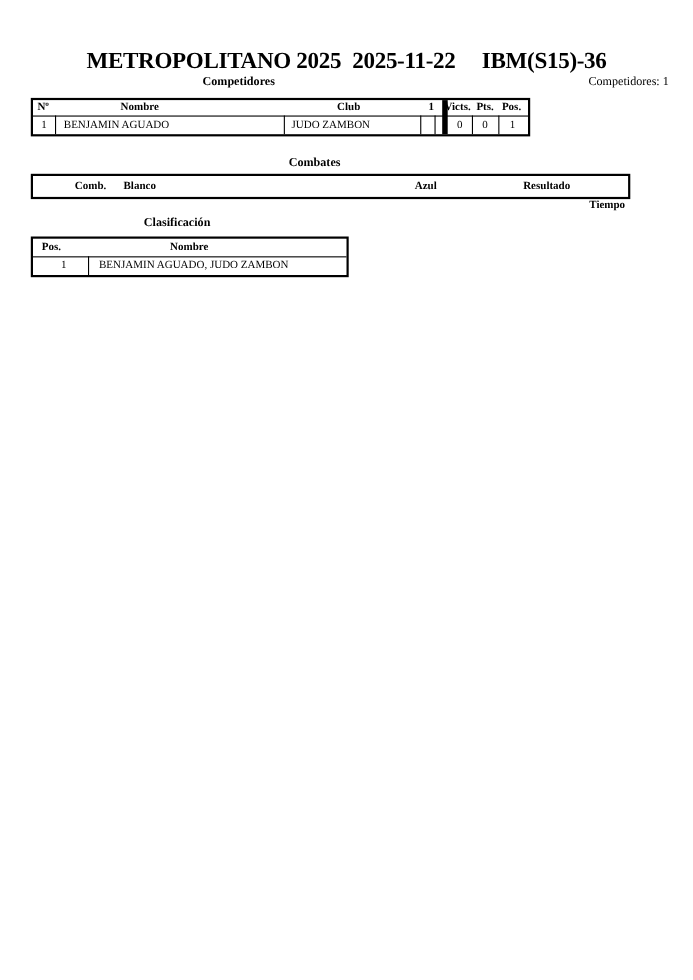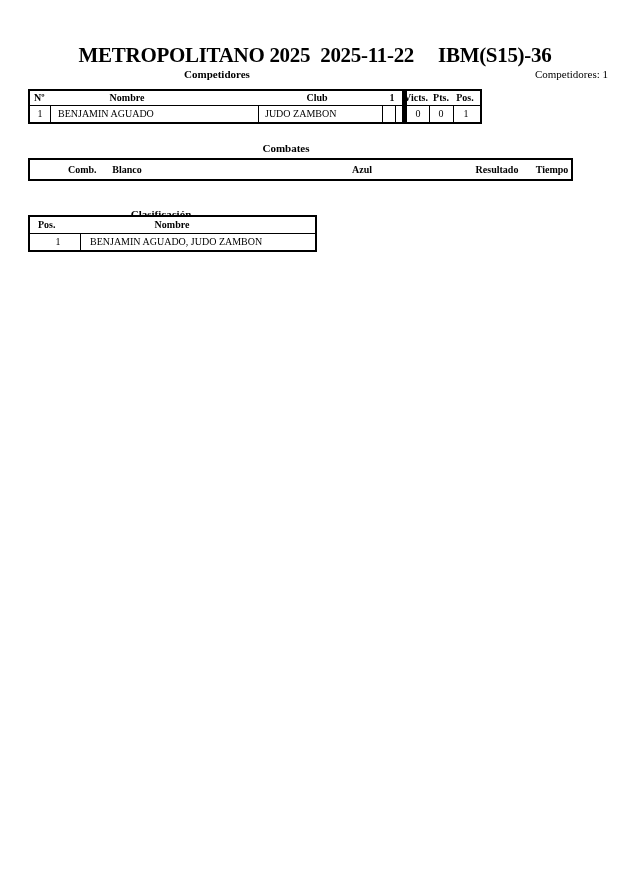--- a/index.html
+++ b/index.html
@@ -82,26 +82,26 @@
     <span class="lbl dat c" style="left:388px;">0</span>
     <span class="lbl dat c" style="left:411px;">0</span>
     <span class="lbl dat c" style="left:436px;">1</span>
   </div>
 
   <div class="sec-h" style="left:286px; top:142px;">Combates</div>
 
   <div class="tbl tbl-bouts">
     <span class="lbl b hdr" style="left:4px;margin-left:34px;">Comb.</span>
     <span class="lbl b hdr c" style="left:97px;">Blanco</span>
-    <span class="lbl b hdr c" style="left:332px;">Azul</span>
+    <span class="lbl b hdr c" style="left:357px;">Azul</span>
     <span class="lbl b hdr c" style="left:467px;">Resultado</span>
-    <span class="lbl b hdr c" style="left:522px;">Tiempo</span>
+    <span class="lbl b hdr c" style="left:522px;margin-top:17px;">Tiempo</span>
   </div>
 
-  <div class="sec-h" style="left:161px; top:208px;">Clasificación</div>
+  <div class="sec-h" style="left:161px; top:196px;">Clasificación</div>
 
   <div class="tbl tbl-class">
     <span class="lbl b hdr" style="left:8px;">Pos.</span>
     <span class="lbl b hdr c" style="left:142px;">Nombre</span>
     <div class="hline" style="top:16px;"></div>
     <div class="vline" style="left:50px;"></div>
     <span class="lbl dat c" style="left:28px;">1</span>
     <span class="lbl dat" style="left:60px;text-align:right;">BENJAMIN AGUADO, JUDO ZAMBON</span>
   </div>
 

